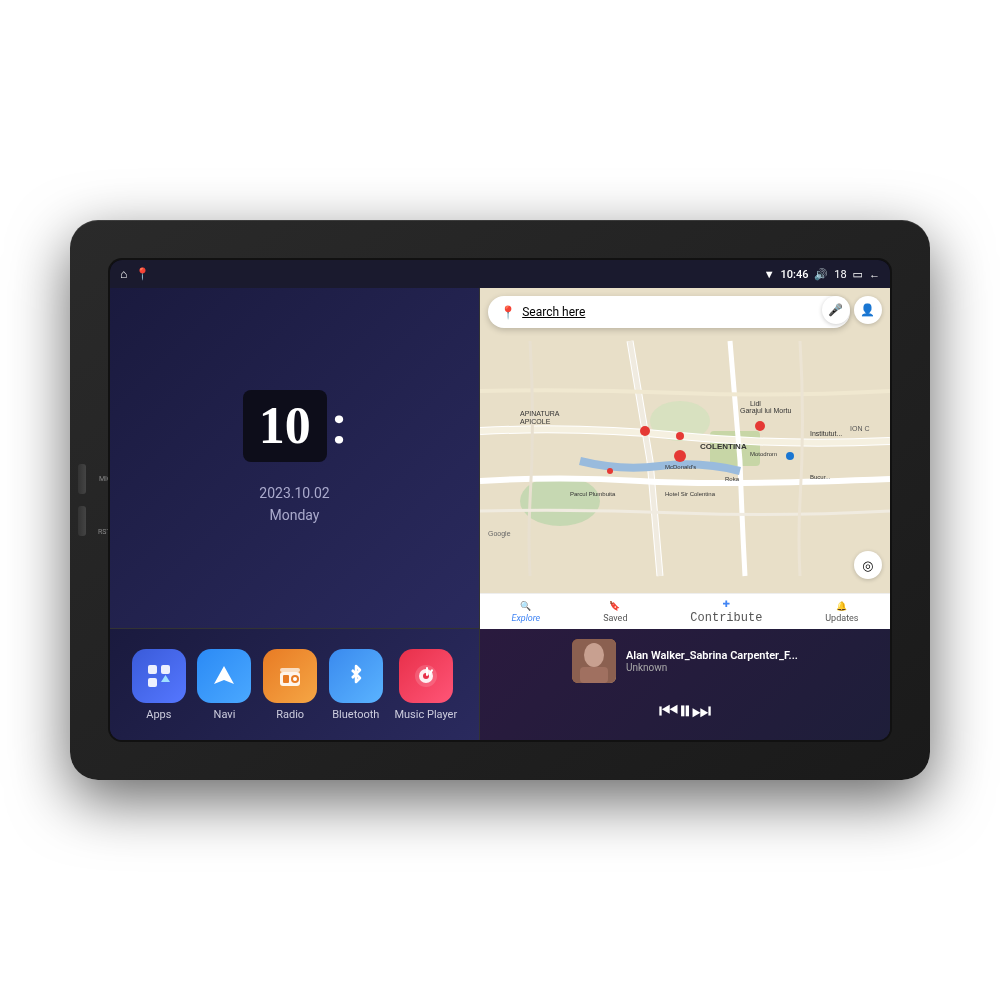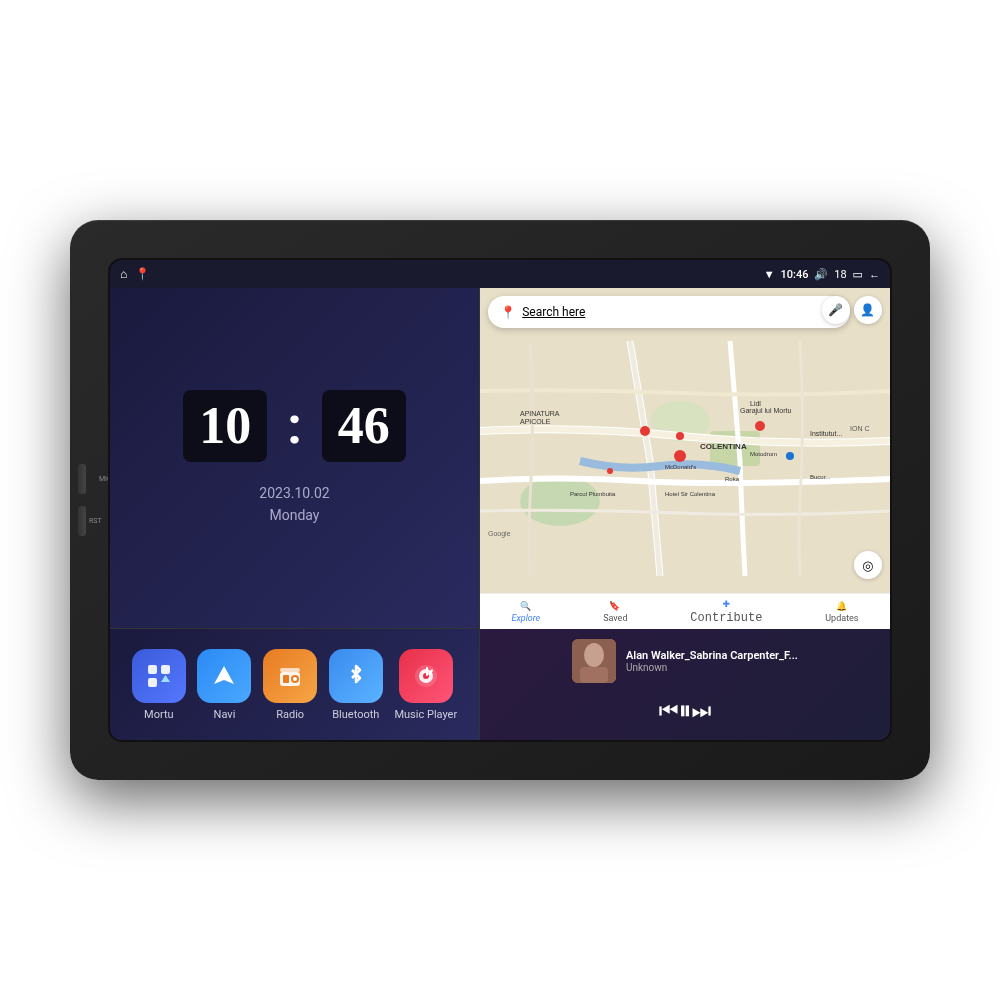--- a/index.html
+++ b/index.html
@@ -121,21 +121,21 @@
       flex-direction: column;
       align-items: center;
       justify-content: center;
       padding: 20px;
       border-right: 1px solid #333;
       border-bottom: 1px solid #333;
     }
     .clock-display {
       display: flex;
       align-items: center;
-      gap: 20px;
+      gap: 5px;
       margin-bottom: 20px;
     }
     .clock-digit-box {
       background: #0d0d1a;
       border-radius: 8px;
       padding: 10px 16px;
       min-width: 72px;
       text-align: center;
     }
     .clock-digit {
@@ -377,21 +377,21 @@
 </head>
 <body>
 
 <div class="car-unit">
 
   <div class="side-buttons">
     <div style="display:flex;align-items:center;gap:13px;margin-bottom:6px;">
       <div class="side-btn"></div>
       <span class="side-btn-label">MIC</span>
     </div>
-    <div style="display:flex;align-items:center;gap:3px;">
+    <div style="display:flex;align-items:flex-end;gap:12px;">
       <div class="side-btn"></div>
       <span class="side-btn-label">RST</span>
     </div>
   </div>
 
   <div class="screen-bezel">
 
     <div class="status-bar">
       <div class="status-bar-left">
         <span class="status-icon">⌂</span>
@@ -408,23 +408,20 @@
     </div>
 
     <div class="main-content">
 
       <div class="clock-widget">
         <div class="clock-display">
           <div class="clock-digit-box">
             <span class="clock-digit">10</span>
           </div>
           <span class="clock-colon">:</span>
-          <div class="clock-digit-box">
-            <span class="clock-digit">46</span>
-          </div>
         </div>
         <div class="clock-date">
           <div>2023.10.02</div>
           <div>Monday</div>
         </div>
       </div>
 
       <div class="map-widget">
         <div class="map-bg">
 
@@ -510,21 +507,21 @@
       <div class="apps-row">
         <div class="app-item">
           <div class="app-icon apps-icon">
             <svg width="28" height="28" viewBox="0 0 28 28" fill="none">
               <rect x="3" y="3" width="9" height="9" rx="2" fill="white" opacity="0.9"></rect>
               <rect x="16" y="3" width="9" height="9" rx="2" fill="white" opacity="0.9"></rect>
               <rect x="3" y="16" width="9" height="9" rx="2" fill="white" opacity="0.9"></rect>
               <polygon points="20.5,13 25,20 16,20" fill="#a0e0ff"></polygon>
             </svg>
           </div>
-          <span class="app-label">Mortu</span>
+          <span class="app-label">Apps</span>
         </div>
         <div class="app-item">
           <div class="app-icon navi-icon">
             <svg width="28" height="28" viewBox="0 0 28 28">
               <polygon points="14,4 24,22 14,18 4,22" fill="white"></polygon>
             </svg>
           </div>
           <span class="app-label">Navi</span>
         </div>
         <div class="app-item">

